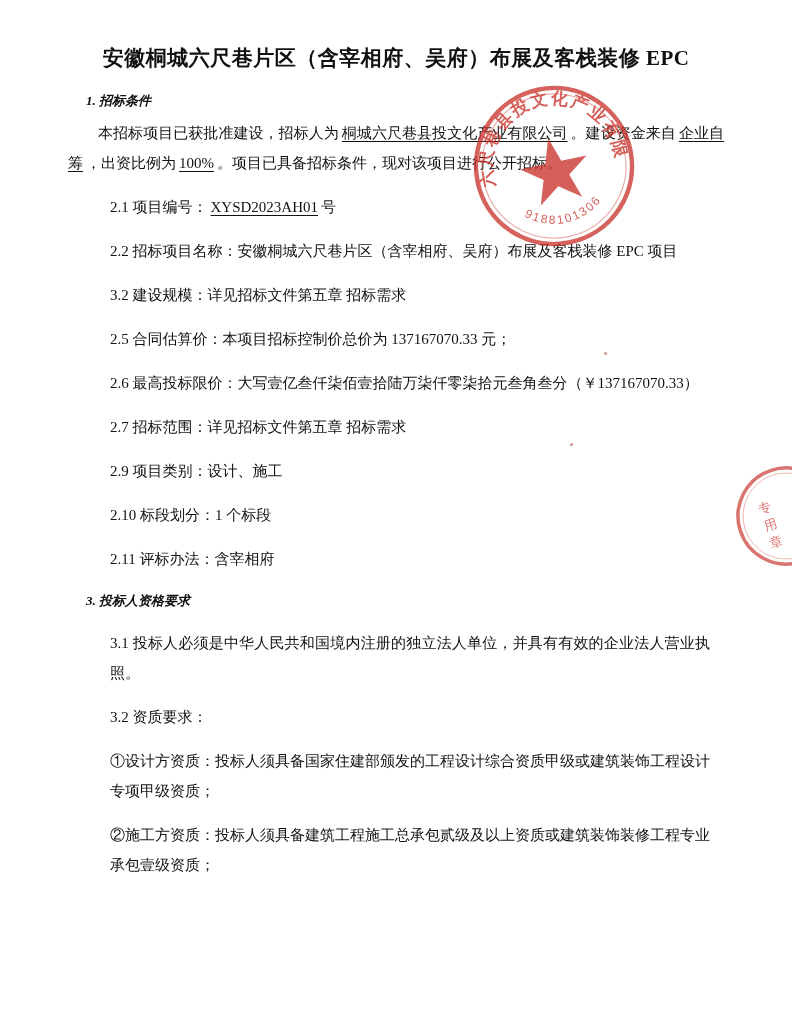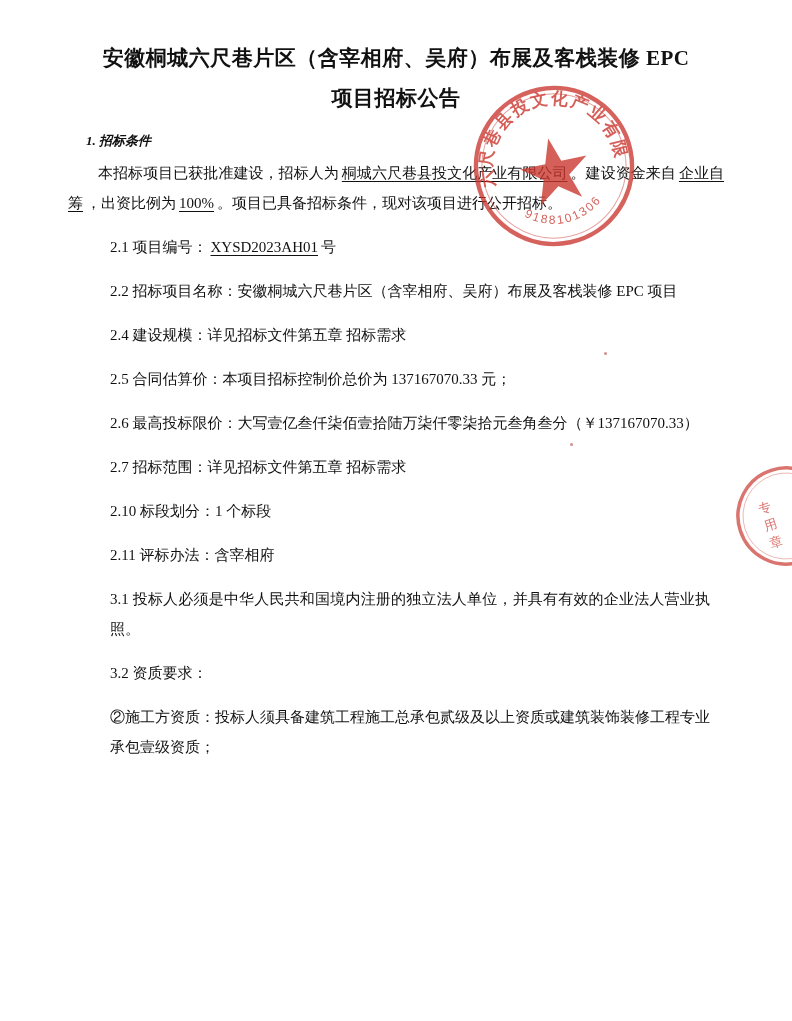--- a/index.html
+++ b/index.html
@@ -105,73 +105,79 @@
     opacity: 0.55;
   }
 </style>
 </head>
 <body>
 
 <div class="page">
 
   <div class="doc-title">
     <span>安徽桐城六尺巷片区（含宰相府、吴府）布展及客栈装修 EPC</span>
-    <span class="line2">项目招标公告</span>
   </div>
 
   <div class="section-heading">1. 招标条件</div>
   <p class="body-text indent">
     <span>本招标项目已获批准建设，招标人为</span><span class="uline-sp">桐城六尺巷县投文化产业有限公司</span><span>。建设资金来自</span><span class="uline-sp">企业自筹</span><span>，出资比例为</span><span class="uline-sp">100%</span><span>。项目已具备招标条件，现对该项目进行公开招标。</span>
   </p>
 
 
   <p class="sub">
     <span>2.1 项目编号：</span><span class="uline-sp">XYSD2023AH01</span><span>号</span>
   </p>
 
   <p class="sub">
     <span>2.2 招标项目名称：</span><span class="uline">安徽桐城六尺巷片区（含宰相府、吴府）布展及客栈装修 EPC 项目</span>
   </p>
 
 
   <p class="sub">
-    <span>2.4 建设规模：</span><span>详见招标文件第五章  招标需求</span>
+    <span>3.2 建设规模：</span><span>详见招标文件第五章  招标需求</span>
   </p>
 
   <p class="sub">
     <span>2.5 合同估算价：</span><span>本项目招标控制价总价为 137167070.33 元；</span>
   </p>
 
   <p class="sub">
     <span>2.6 最高投标限价：</span><span>大写壹亿叁仟柒佰壹拾陆万柒仟零柒拾元叁角叁分（￥137167070.33）</span>
   </p>
 
   <p class="sub">
     <span>2.7 招标范围：</span><span>详见招标文件第五章  招标需求</span>
   </p>
 
 
+  <p class="sub">
+    <span>2.9 项目类别：</span><span>设计、施工</span>
+  </p>
 
   <p class="sub">
     <span>2.10 标段划分：</span><span>1 个标段</span>
   </p>
 
   <p class="sub">
     <span>2.11 评标办法：</span><span>含宰相府</span>
   </p>
 
+  <div class="section-heading">3. 投标人资格要求</div>
 
   <p class="sub">
     <span>3.1 </span><span>投标人必须是中华人民共和国境内注册的独立法人单位，并具有有效的企业法人营业执照。</span>
   </p>
 
   <p class="sub">
     <span>3.2 资质要求：</span>
   </p>
 
+  <p class="sub">
+    <span>①设计方资质：</span><span>投标人须具备国家住建部颁发的工程设计综合资质甲级或建筑装饰工程设计专项甲级资质；</span>
+  </p>
 
   <p class="sub">
     <span>②施工方资质：</span><span>投标人须具备建筑工程施工总承包贰级及以上资质或建筑装饰装修工程专业承包壹级资质；</span>
   </p>
 
   <div class="seal seal-main">
     <svg viewBox="0 0 168 168" width="168" height="168" xmlns="http://www.w3.org/2000/svg">
       <g transform="rotate(-12 84 84)">
         <circle cx="84" cy="84" r="78" fill="none" stroke="#c9332b" stroke-width="4.5" opacity="0.9"></circle>
         <circle cx="84" cy="84" r="72" fill="none" stroke="#c9332b" stroke-width="1" opacity="0.55"></circle>

